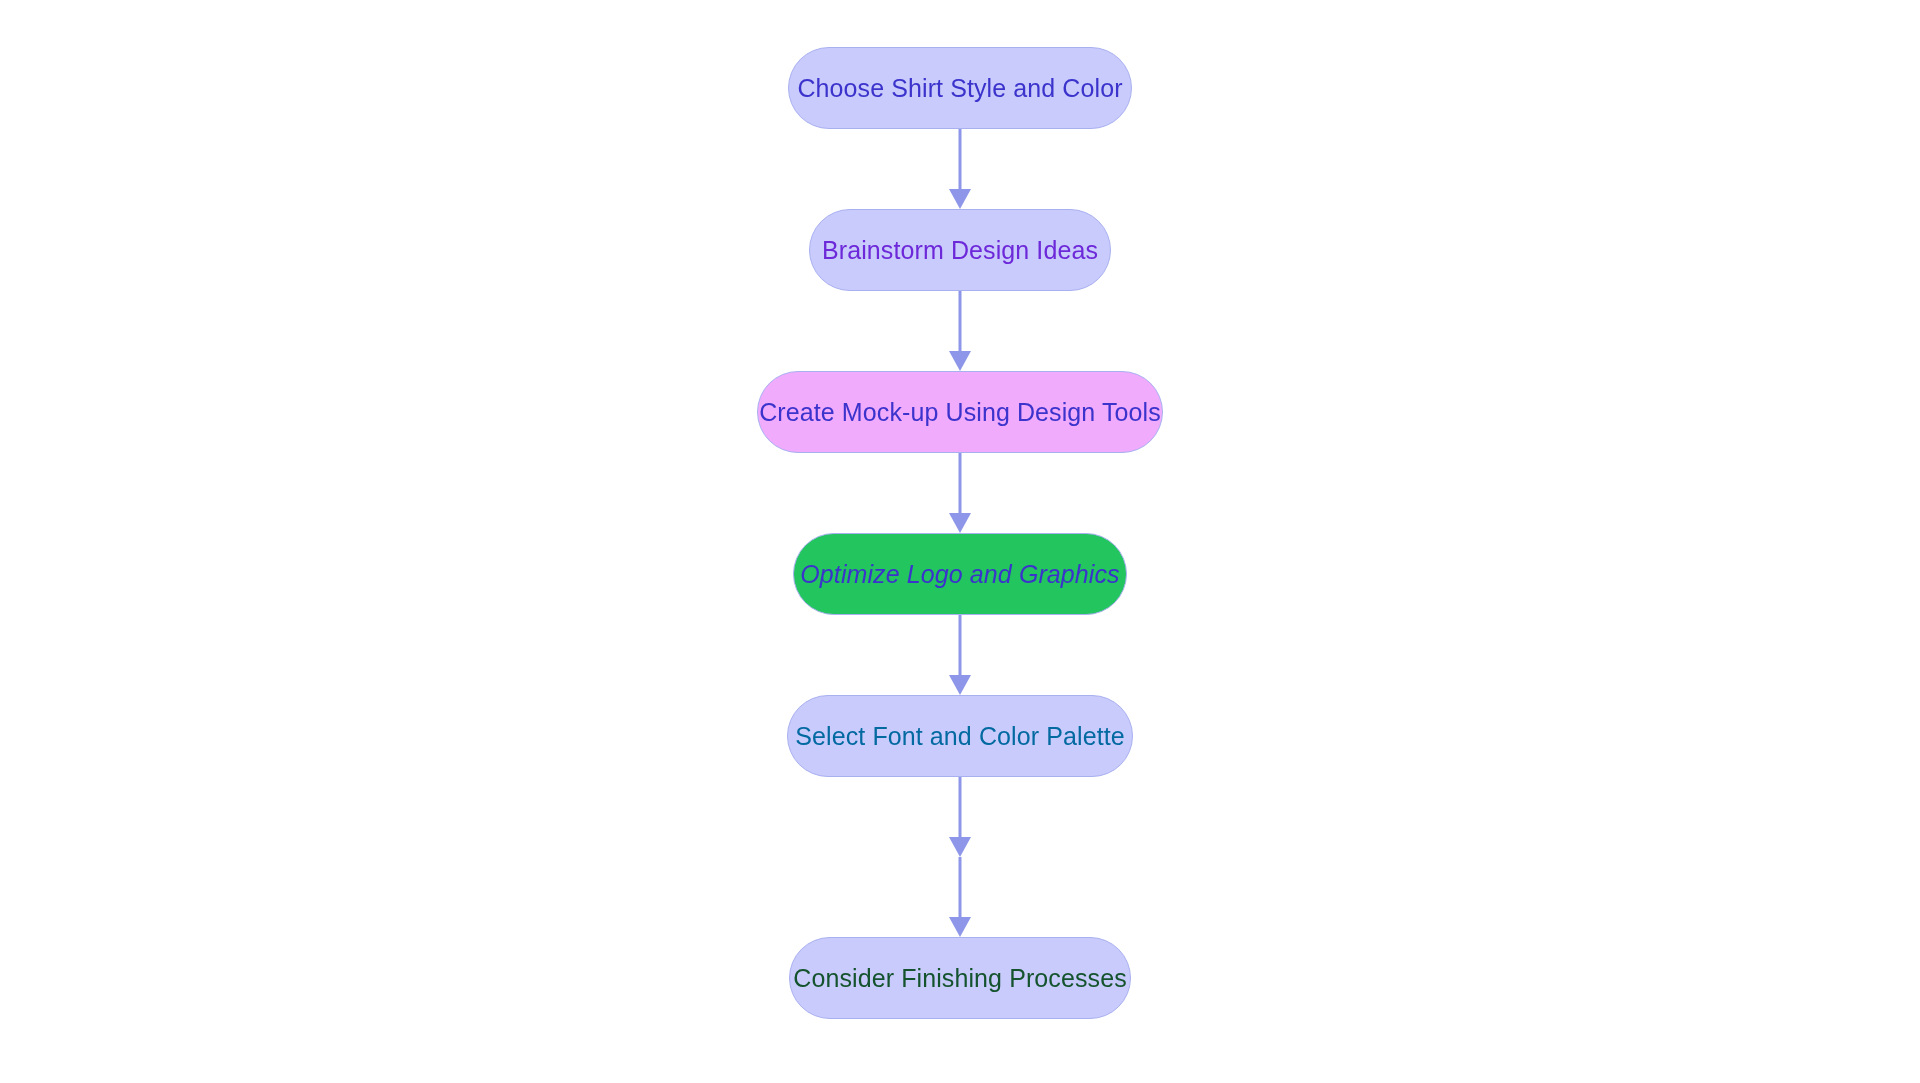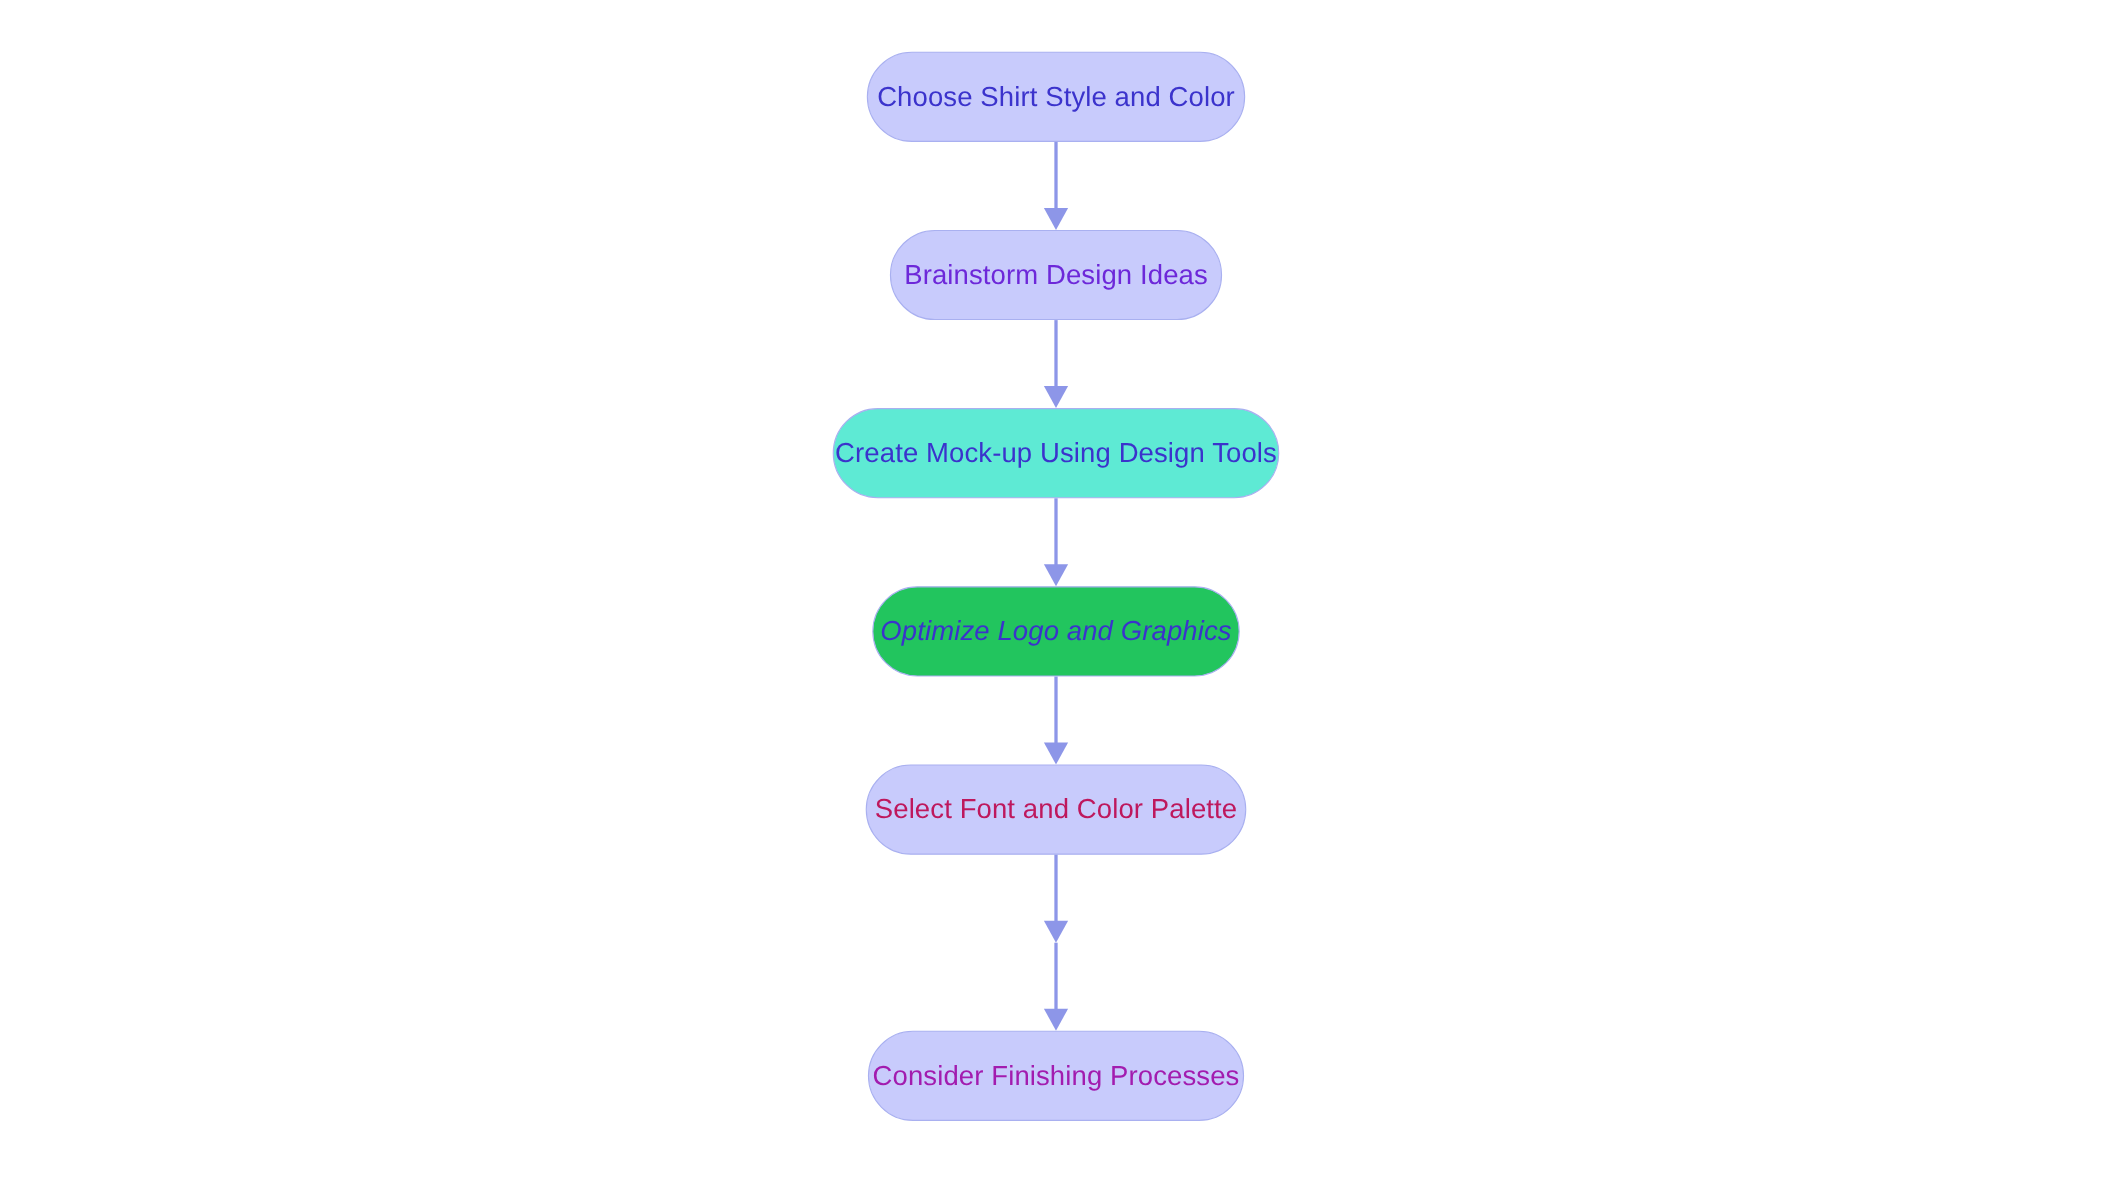--- a/index.html
+++ b/index.html
@@ -90,50 +90,50 @@
       </div>
       <div class="node" style="width: 302px; background: rgb(200, 203, 252); border-color: rgb(169, 176, 240);">
         <span class="node-label" style="color: #6d28d9;">Brainstorm Design Ideas</span>
       </div>
       <div class="connector">
         <svg viewBox="0 0 80 80" xmlns="http://www.w3.org/2000/svg">
           <line x1="40" y1="0" x2="40" y2="64" stroke="#8d96e8" stroke-width="3"></line>
           <polygon points="29,60 51,60 40,80" fill="#8d96e8"></polygon>
         </svg>
       </div>
-      <div class="node" style="width: 406px; background: #5eead4; border-color: rgb(169, 176, 240);">
+      <div class="node" style="width: 406px; background: #f0abfc; border-color: rgb(169, 176, 240);">
         <span class="node-label" style="color: rgb(59, 51, 204);">Create Mock-up Using Design Tools</span>
       </div>
       <div class="connector">
         <svg viewBox="0 0 80 80" xmlns="http://www.w3.org/2000/svg">
           <line x1="40" y1="0" x2="40" y2="64" stroke="#8d96e8" stroke-width="3"></line>
           <polygon points="29,60 51,60 40,80" fill="#8d96e8"></polygon>
         </svg>
       </div>
       <div class="node" style="width: 334px; background: #22c55e; border-color: rgb(169, 176, 240); font-style: italic;">
         <span class="node-label" style="color: rgb(59, 51, 204);">Optimize Logo and Graphics</span>
       </div>
       <div class="connector">
         <svg viewBox="0 0 80 80" xmlns="http://www.w3.org/2000/svg">
           <line x1="40" y1="0" x2="40" y2="64" stroke="#8d96e8" stroke-width="3"></line>
           <polygon points="29,60 51,60 40,80" fill="#8d96e8"></polygon>
         </svg>
       </div>
       <div class="node" style="width: 346px; background: rgb(200, 203, 252); border-color: rgb(169, 176, 240);">
-        <span class="node-label" style="color: #be185d;">Select Font and Color Palette</span>
+        <span class="node-label" style="color: #0369a1;">Select Font and Color Palette</span>
       </div>
       <div class="connector">
         <svg viewBox="0 0 80 80" xmlns="http://www.w3.org/2000/svg">
           <line x1="40" y1="0" x2="40" y2="64" stroke="#8d96e8" stroke-width="3"></line>
           <polygon points="29,60 51,60 40,80" fill="#8d96e8"></polygon>
         </svg>
       </div>
       <div class="connector">
         <svg viewBox="0 0 80 80" xmlns="http://www.w3.org/2000/svg">
           <line x1="40" y1="0" x2="40" y2="64" stroke="#8d96e8" stroke-width="3"></line>
           <polygon points="29,60 51,60 40,80" fill="#8d96e8"></polygon>
         </svg>
       </div>
       <div class="node" style="width: 342px; background: rgb(200, 203, 252); border-color: rgb(169, 176, 240);">
-        <span class="node-label" style="color: #a21caf;">Consider Finishing Processes</span>
+        <span class="node-label" style="color: #14532d;">Consider Finishing Processes</span>
       </div>
     </div>
 </div>
 
 </body></html>

